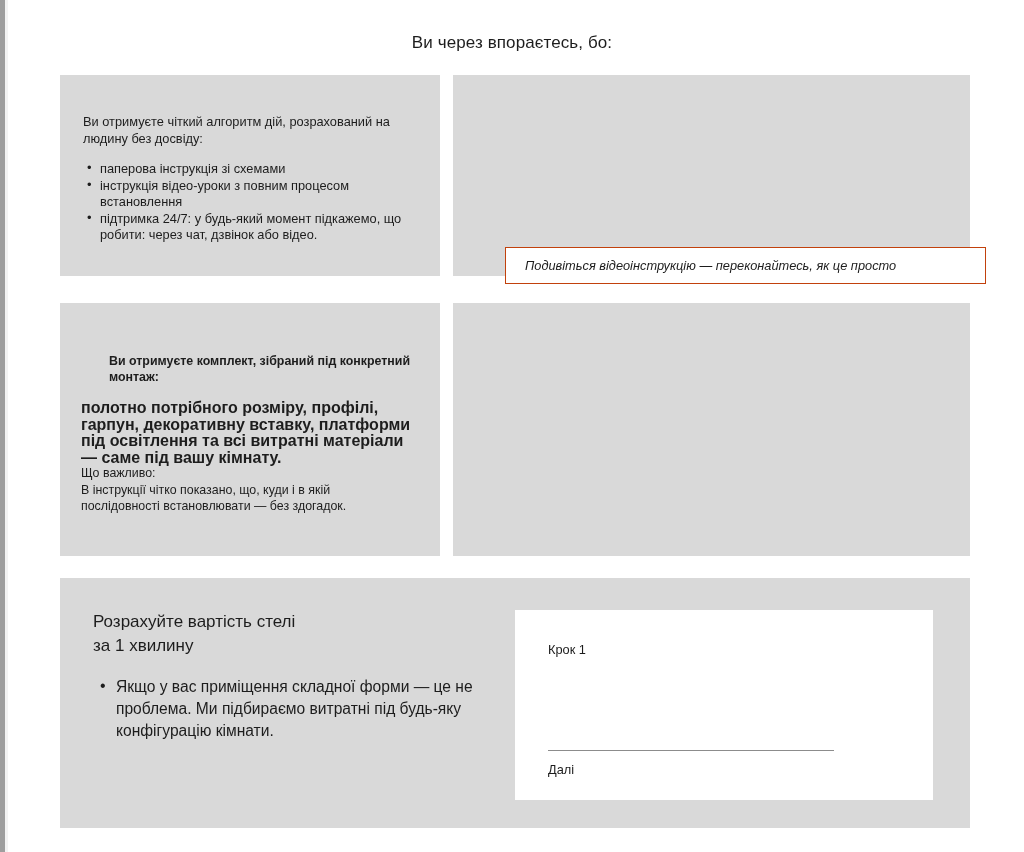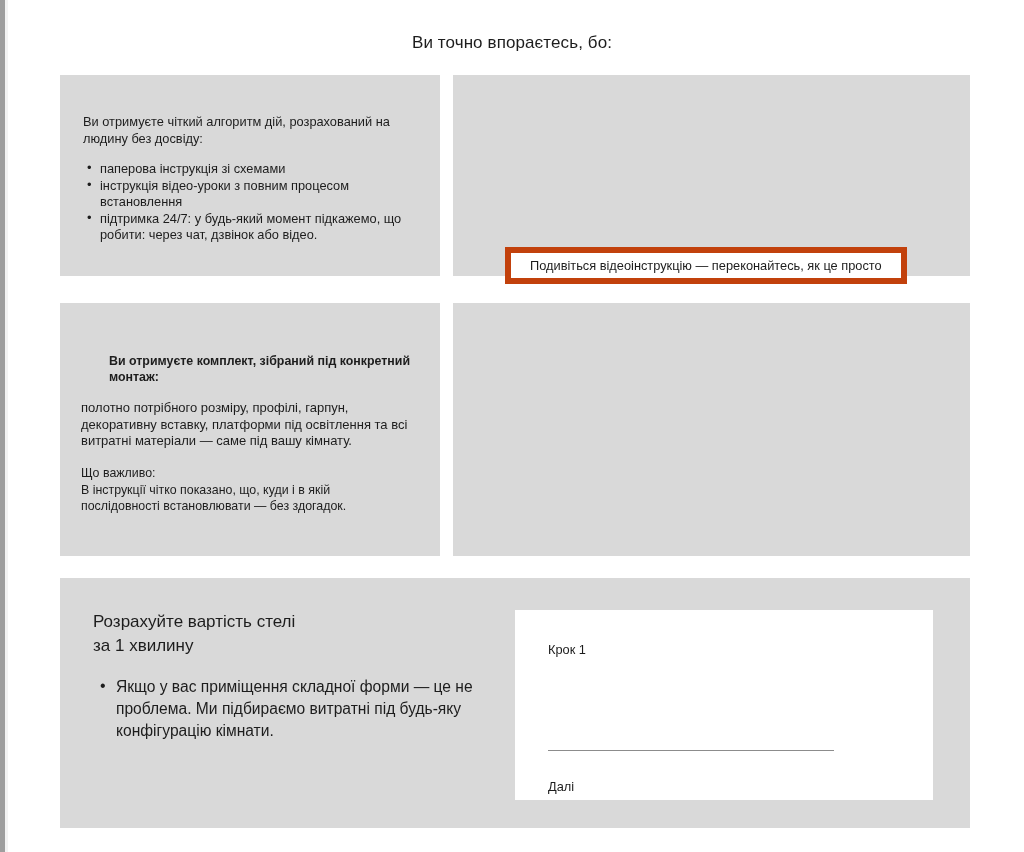--- a/index.html
+++ b/index.html
@@ -76,51 +76,53 @@
     content: "•";
     position: absolute;
     left: 4px; top: -1px;
     font-size: 13px;
   }
 
   
   .video-caption {
     position: absolute;
     left: 505px; top: 247px;
-    width: 402px; height: 37px;
-    background: #ffffff;
-    border: 6px solid #c2410c;
+    width: 481px; height: 37px;
+    background: #ffffff;
+    border: 1px solid #c2410c;
     display: flex;
     align-items: center;
     padding-left: 19px;
     font-size: 12.8px;
     color: #1d1d1d;
+    font-style: italic;
   }
 
   
   .panel-text-2 { left: 60px; top: 303px; width: 380px; height: 253px; }
   .panel-media-2 { left: 453px; top: 303px; width: 517px; height: 253px; }
 
   .block2-title {
     position: absolute;
     left: 81px; top: 353px;
     width: 330px;
     font-size: 12.4px;
     font-weight: bold;
     line-height: 16px;
     color: #1d1d1d;
     margin-left: 28px;
   }
   .block2-body {
     position: absolute;
     left: 81px; top: 400px;
     width: 330px;
-    font-size: 13px;
+    font-size: 16px;
     line-height: 16.5px;
     color: #1d1d1d;
+    font-weight: bold;
   }
   .block2-note {
     position: absolute;
     left: 81px; top: 465px;
     width: 330px;
     font-size: 12.4px;
     line-height: 16.5px;
     color: #1d1d1d;
   }
 
@@ -183,39 +185,39 @@
     border: none;
     border-bottom: 1.5px solid #8c8c8c;
     font-family: "Liberation Sans", sans-serif;
     font-size: 12.8px;
     color: #1d1d1d;
     outline: none;
     padding: 0;
   }
   .form-next {
     position: absolute;
-    left: 33px; top: 169px;
+    left: 33px; top: 152px;
     font-size: 12.8px;
     color: #1d1d1d;
     background: transparent;
     border: none;
     font-family: "Liberation Sans", sans-serif;
     padding: 0;
     cursor: pointer;
   }
 </style>
 </head>
 <body>
 
 <div class="page">
 
   <div class="scroll-strip-track"></div>
   <div class="scroll-strip"></div>
 
-  <div class="headline">Ви точно впораєтесь, бо:</div>
+  <div class="headline">Ви через впораєтесь, бо:</div>
 
   <div class="panel panel-text-1"></div>
   <div class="panel panel-media-1"></div>
 
   <div class="block1-intro">Ви отримуєте чіткий алгоритм дій, розрахований на людину без досвіду:</div>
   <ul class="block1-list">
     <li>паперова інструкція зі схемами</li>
     <li>інструкція відео-уроки з повним процесом встановлення</li>
     <li>підтримка 24/7: у будь-який момент підкажемо, що робити: через чат, дзвінок або відео.</li>
   </ul>

